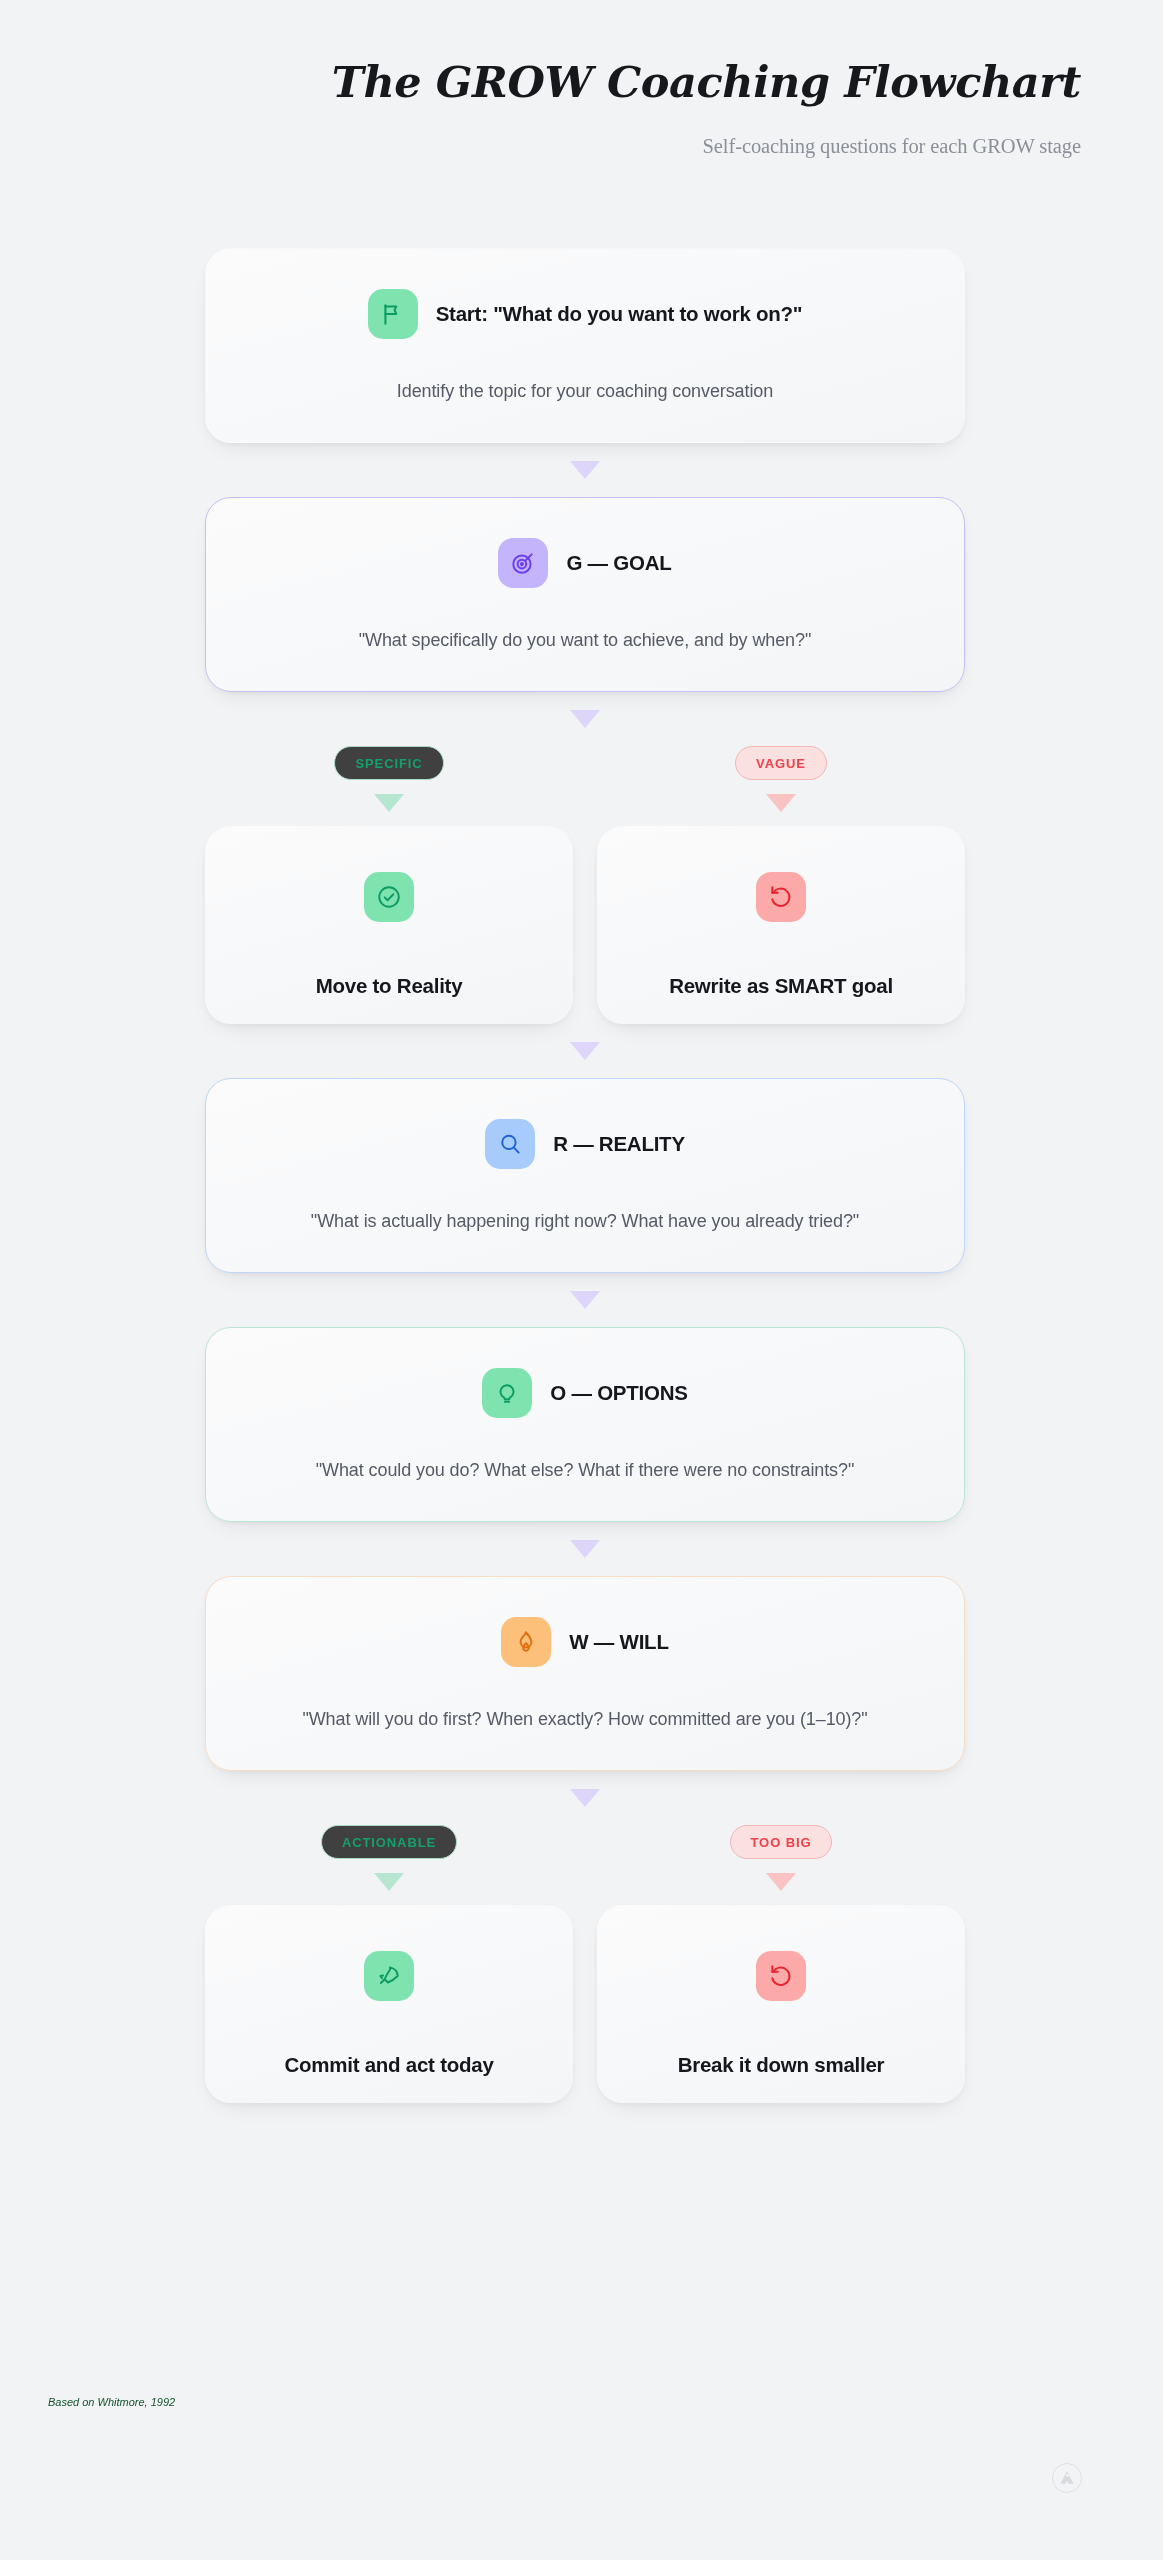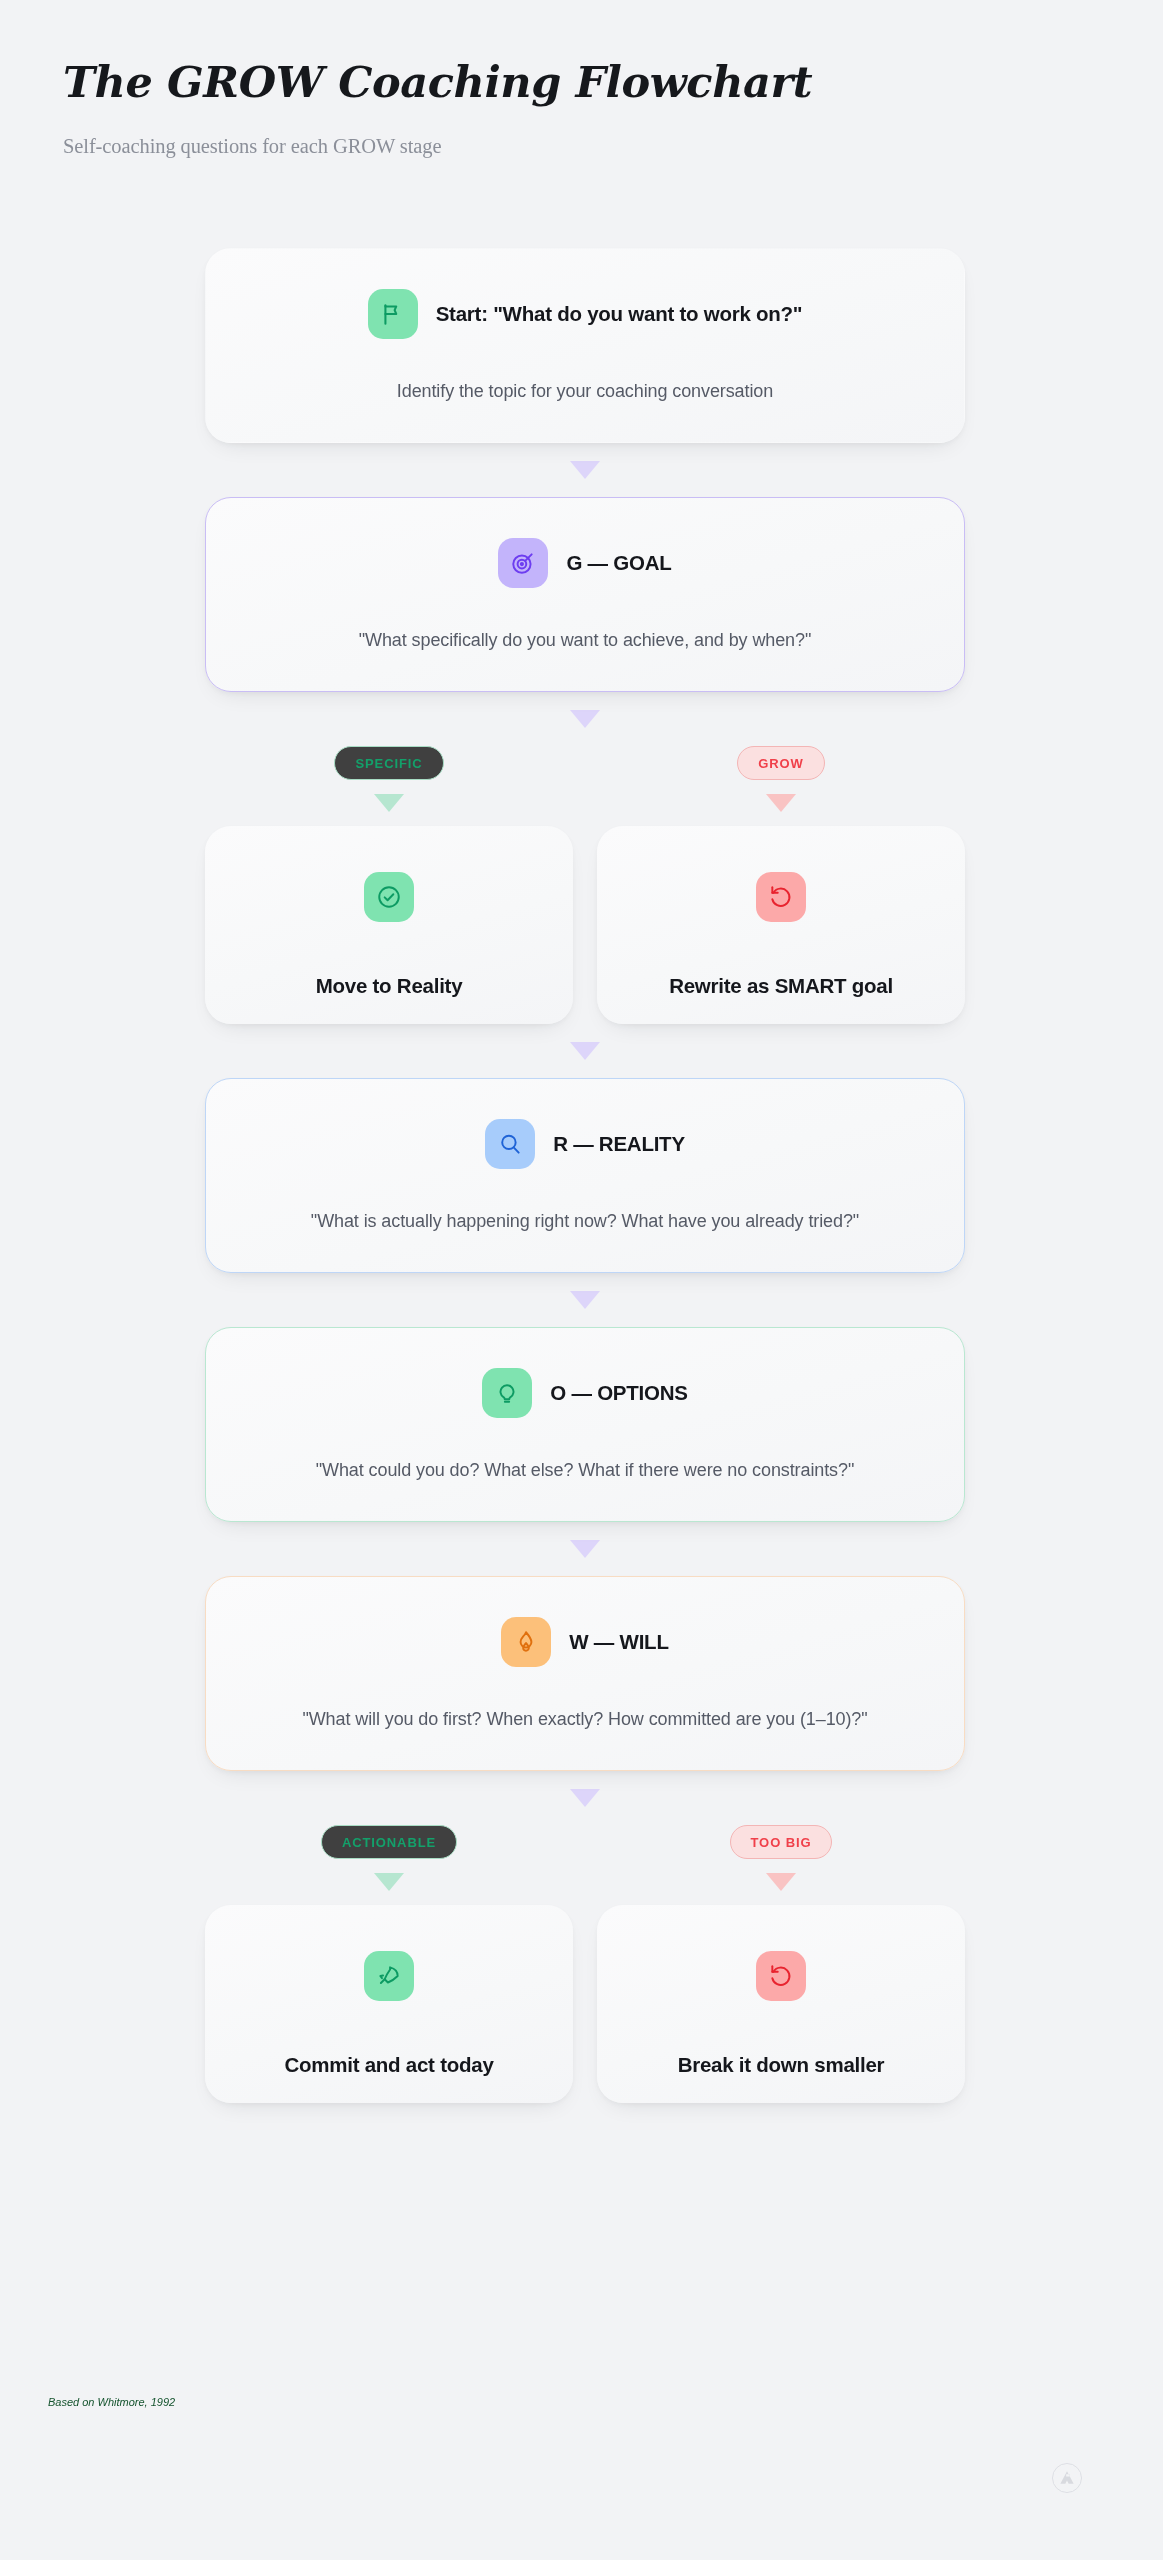--- a/index.html
+++ b/index.html
@@ -14,21 +14,21 @@
 
   .page {
     position: relative;
     width: 1163px;
     height: 2560px;
     background: #f2f3f5;
     overflow: hidden;
   }
 
   
-  .header { position: absolute; left: 63px; top: 58px; width: 1000px; }
+  .header { position: absolute; left: 81px; top: 58px; width: 1000px; text-align: right; }
 
   .title {
     font-family: "DejaVu Serif", "Liberation Serif", serif;
     font-style: italic;
     font-weight: 700;
     font-size: 43px;
     letter-spacing: -0.4px;
     color: #16181c;
     line-height: 1.15;
   }
@@ -259,21 +259,21 @@
     </div>
 
     <div class="branch-pills">
       <div class="branch-col">
         <span class="pill ok">SPECIFIC</span>
         <span class="branch-arrow">
           <span class="tri green"></span>
         </span>
       </div>
       <div class="branch-col">
-        <span class="pill bad">GROW</span>
+        <span class="pill bad">VAGUE</span>
         <span class="branch-arrow">
           <span class="tri red"></span>
         </span>
       </div>
     </div>
 
     <div class="branch-cards">
       <div class="mini-card">
         <span class="badge mint">
           <svg viewBox="0 0 24 24" fill="none" stroke="#0d9b63" stroke-width="1.8" stroke-linecap="round" stroke-linejoin="round">

